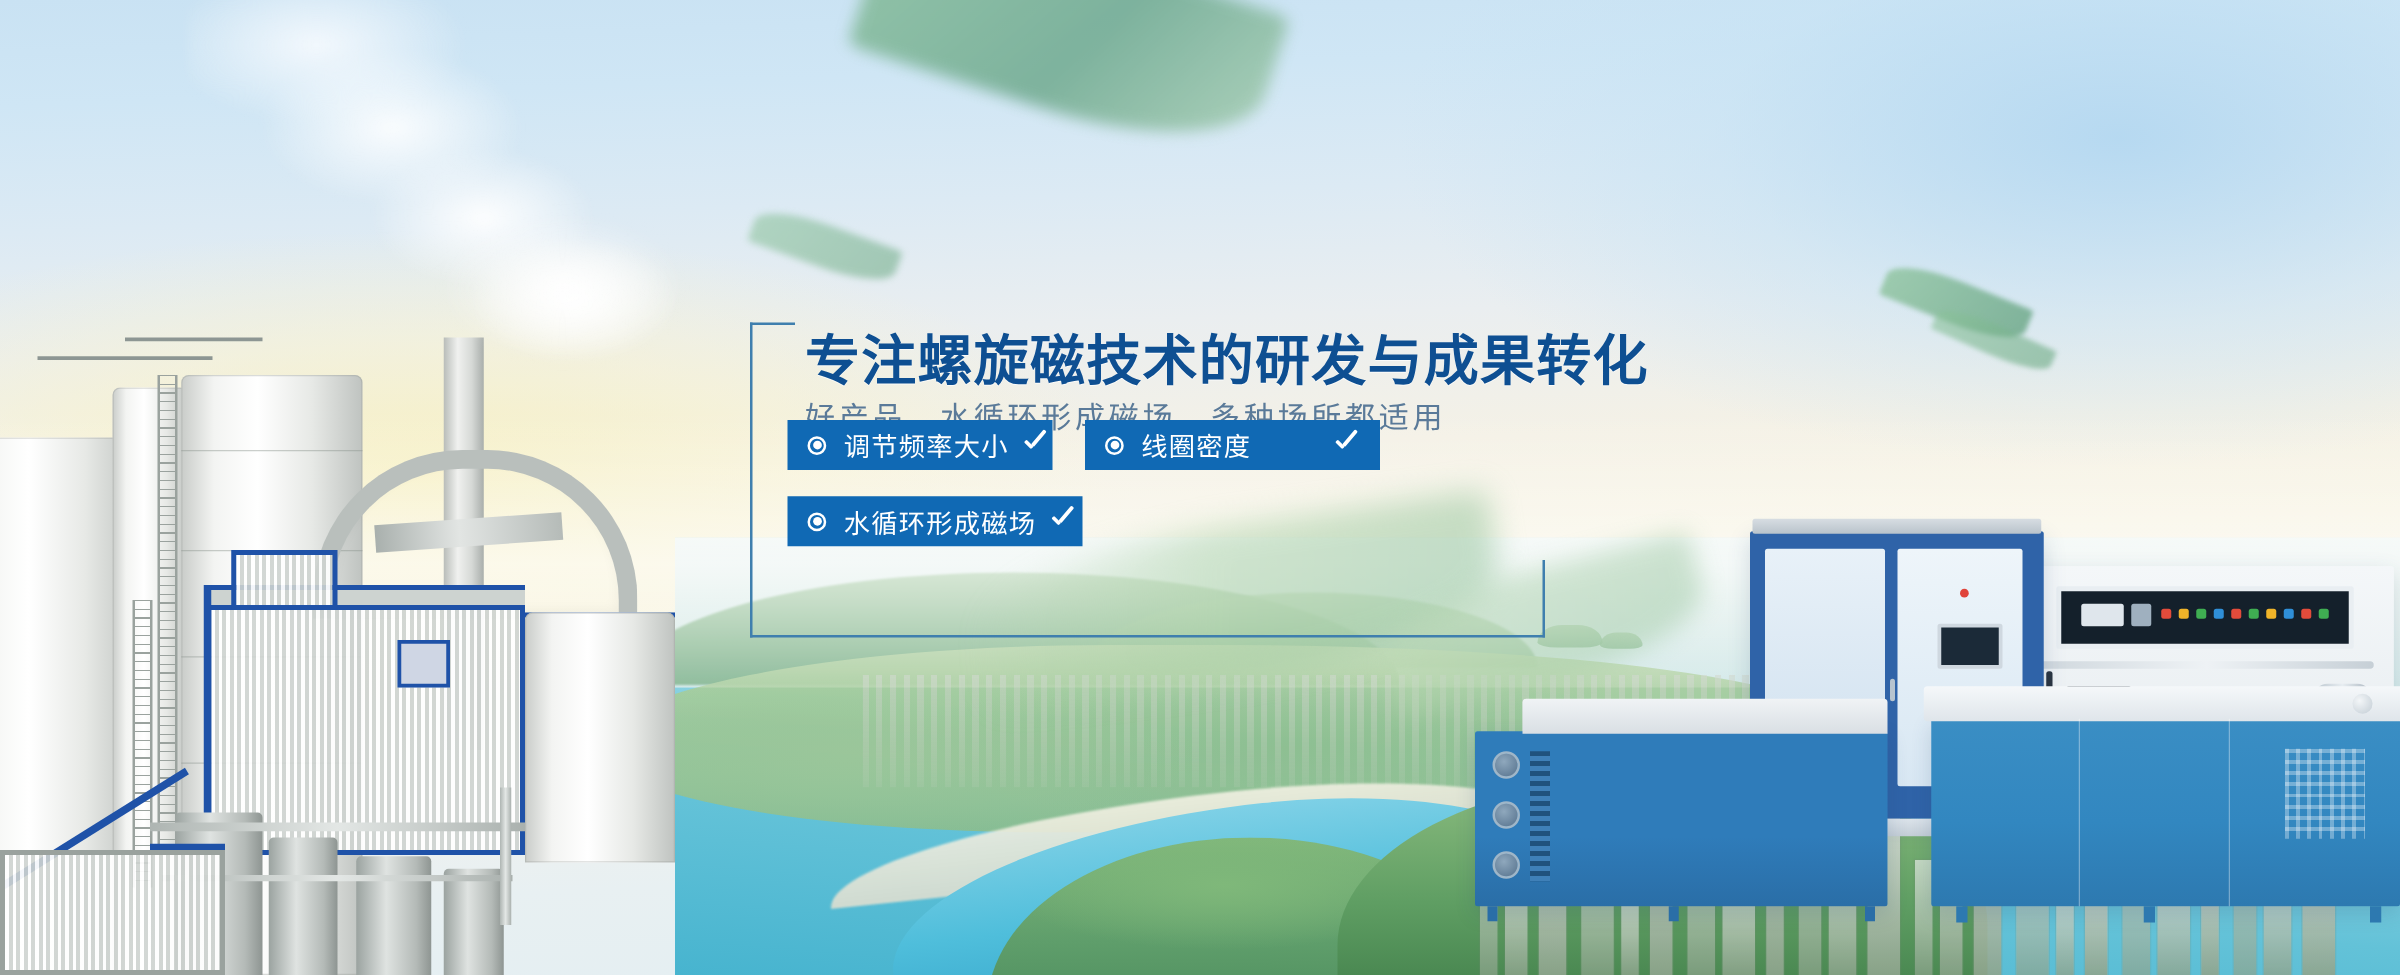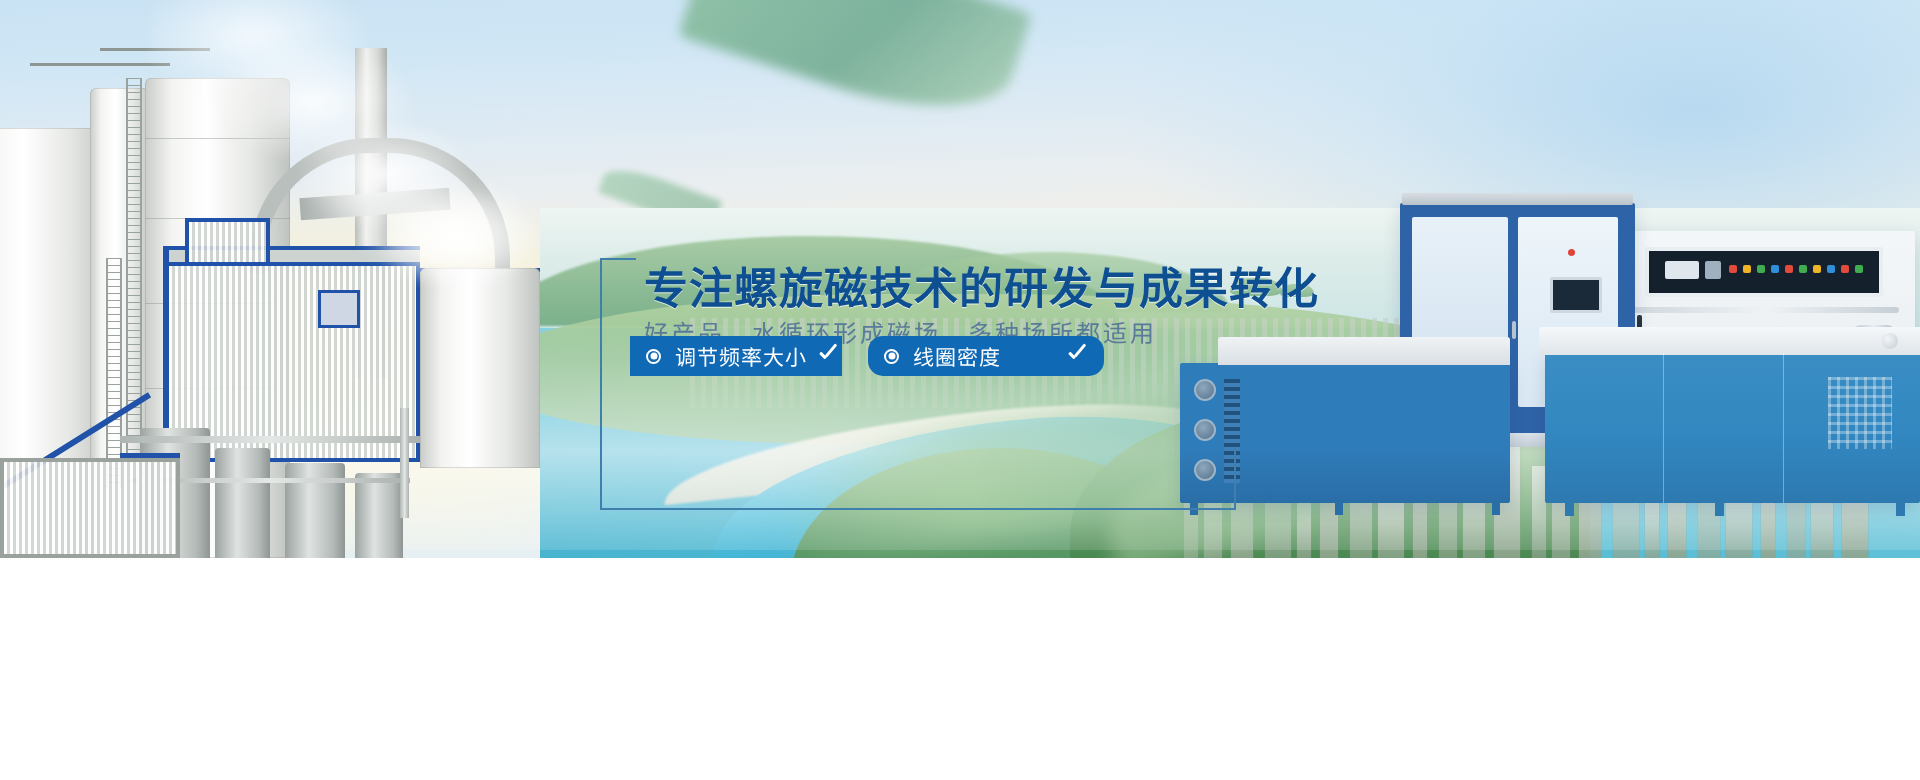--- a/index.html
+++ b/index.html
@@ -1,21 +1,21 @@
 <!DOCTYPE html>
 <html lang="zh-CN"><head>
 <meta charset="utf-8">
 <title>Banner</title>
 <style>
   html,body{margin:0;padding:0;background:#fff;}
   body{font-family:"Liberation Sans","DejaVu Sans",sans-serif;}
 
   .banner{
     position:relative;
-    width:1920px;height:558px;
+    width:1920px;height:780px;
     overflow:hidden;
     background:linear-gradient(178deg,
         #c9e2f3 0%,
         #cfe6f5 10%,
         #dceaf4 22%,
         #eaeef0 34%,
         #f4f1e6 46%,
         #f7f3e2 56%,
         #f6f2e4 66%,
         #f0f1ee 76%,
@@ -297,21 +297,21 @@
   .frow{display:flex;gap:26px;margin-bottom:21px;align-items:center;}
   .fbtn{
     display:flex;align-items:center;
     background:#1069b4;color:#ffffff;
     height:40px;padding:0 16px;
     font-size:21px;letter-spacing:1px;white-space:nowrap;
     font-family:"DejaVu Sans","Liberation Sans",sans-serif;
     box-sizing:border-box;
   }
   .fbtn.w1{width:212px;}
-  .fbtn.w2{width:236px;border-radius:15px;}
+  .fbtn.w2{width:236px;}
   .dot{
     flex:0 0 auto;width:15px;height:15px;border-radius:50%;
     border:2px solid #ffffff;box-sizing:border-box;
     position:relative;margin-right:14px;
   }
   .dot::after{
     content:"";position:absolute;left:50%;top:50%;
     width:7px;height:7px;border-radius:50%;background:#fff;
     transform:translate(-50%,-50%);
   }
@@ -509,17 +509,22 @@
           <span class="flabel">调节频率大小</span>
           <span class="check"></span>
         </div>
         <div class="fbtn w2">
           <span class="dot"></span>
           <span class="flabel">线圈密度</span>
           <span class="check"></span>
         </div>
       </div>
       <div class="frow">
+        <div class="fbtn w2">
+          <span class="dot"></span>
+          <span class="flabel">水循环形成磁场</span>
+          <span class="check"></span>
+        </div>
       </div>
     </div>
 
   </div>
 </div>
 
 </body></html>

